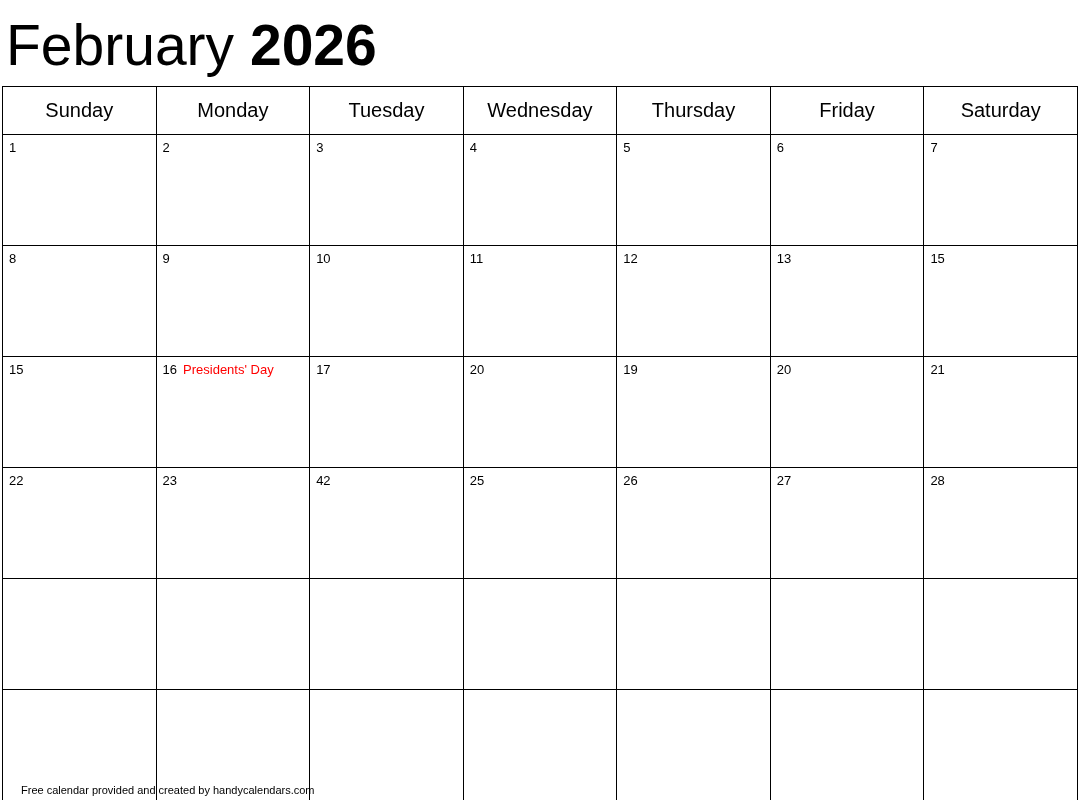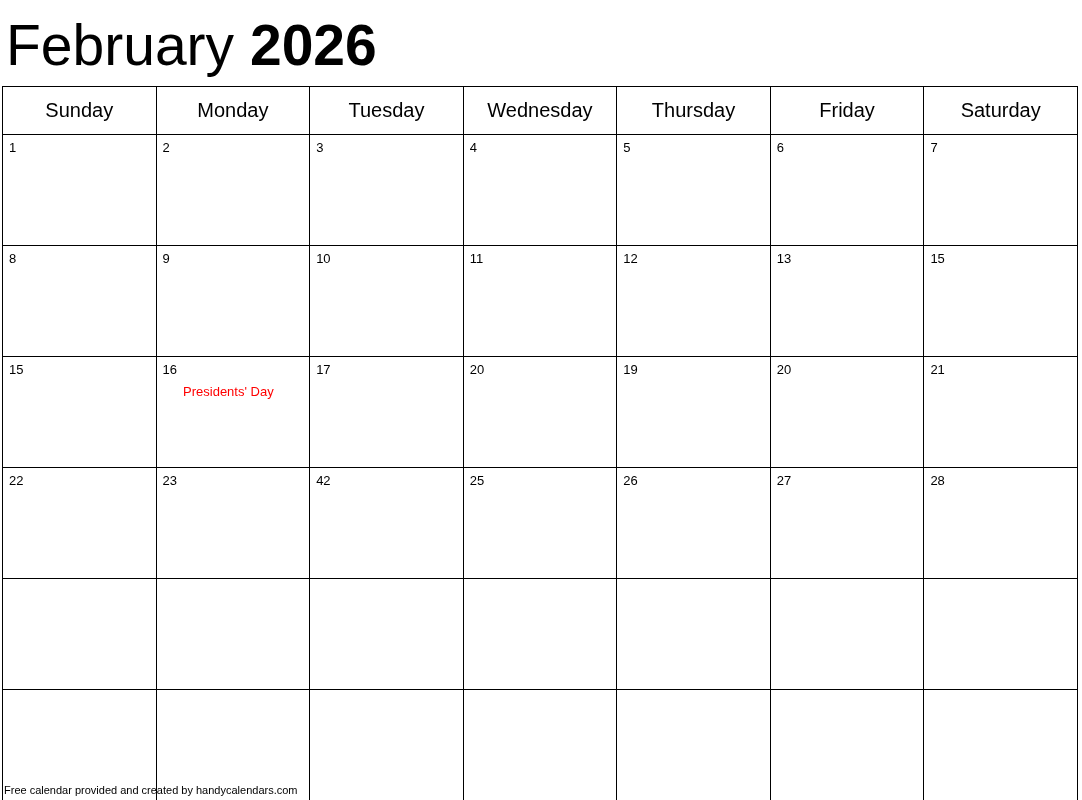--- a/index.html
+++ b/index.html
@@ -64,30 +64,30 @@
     padding: 5px 0 0 6px;
     vertical-align: top;
   }
   .event {
     display: inline-block;
     font-size: 13px;
     line-height: 15px;
     padding: 5px 0 0 6px;
     color: #ff0000;
     vertical-align: top;
-    margin-top: 22px;
   }
   .footer {
     position: absolute;
     left: 4px;
     top: 784px;
     font-size: 11px;
     line-height: 13px;
     color: #000000;
     white-space: nowrap;
+    padding-left: 17px;
   }
 </style>
 </head>
 <body>
 
 <div class="page">
 
   <div class="title">
     <span class="month">February</span><span>&nbsp;</span><span class="year">2026</span>
   </div>

